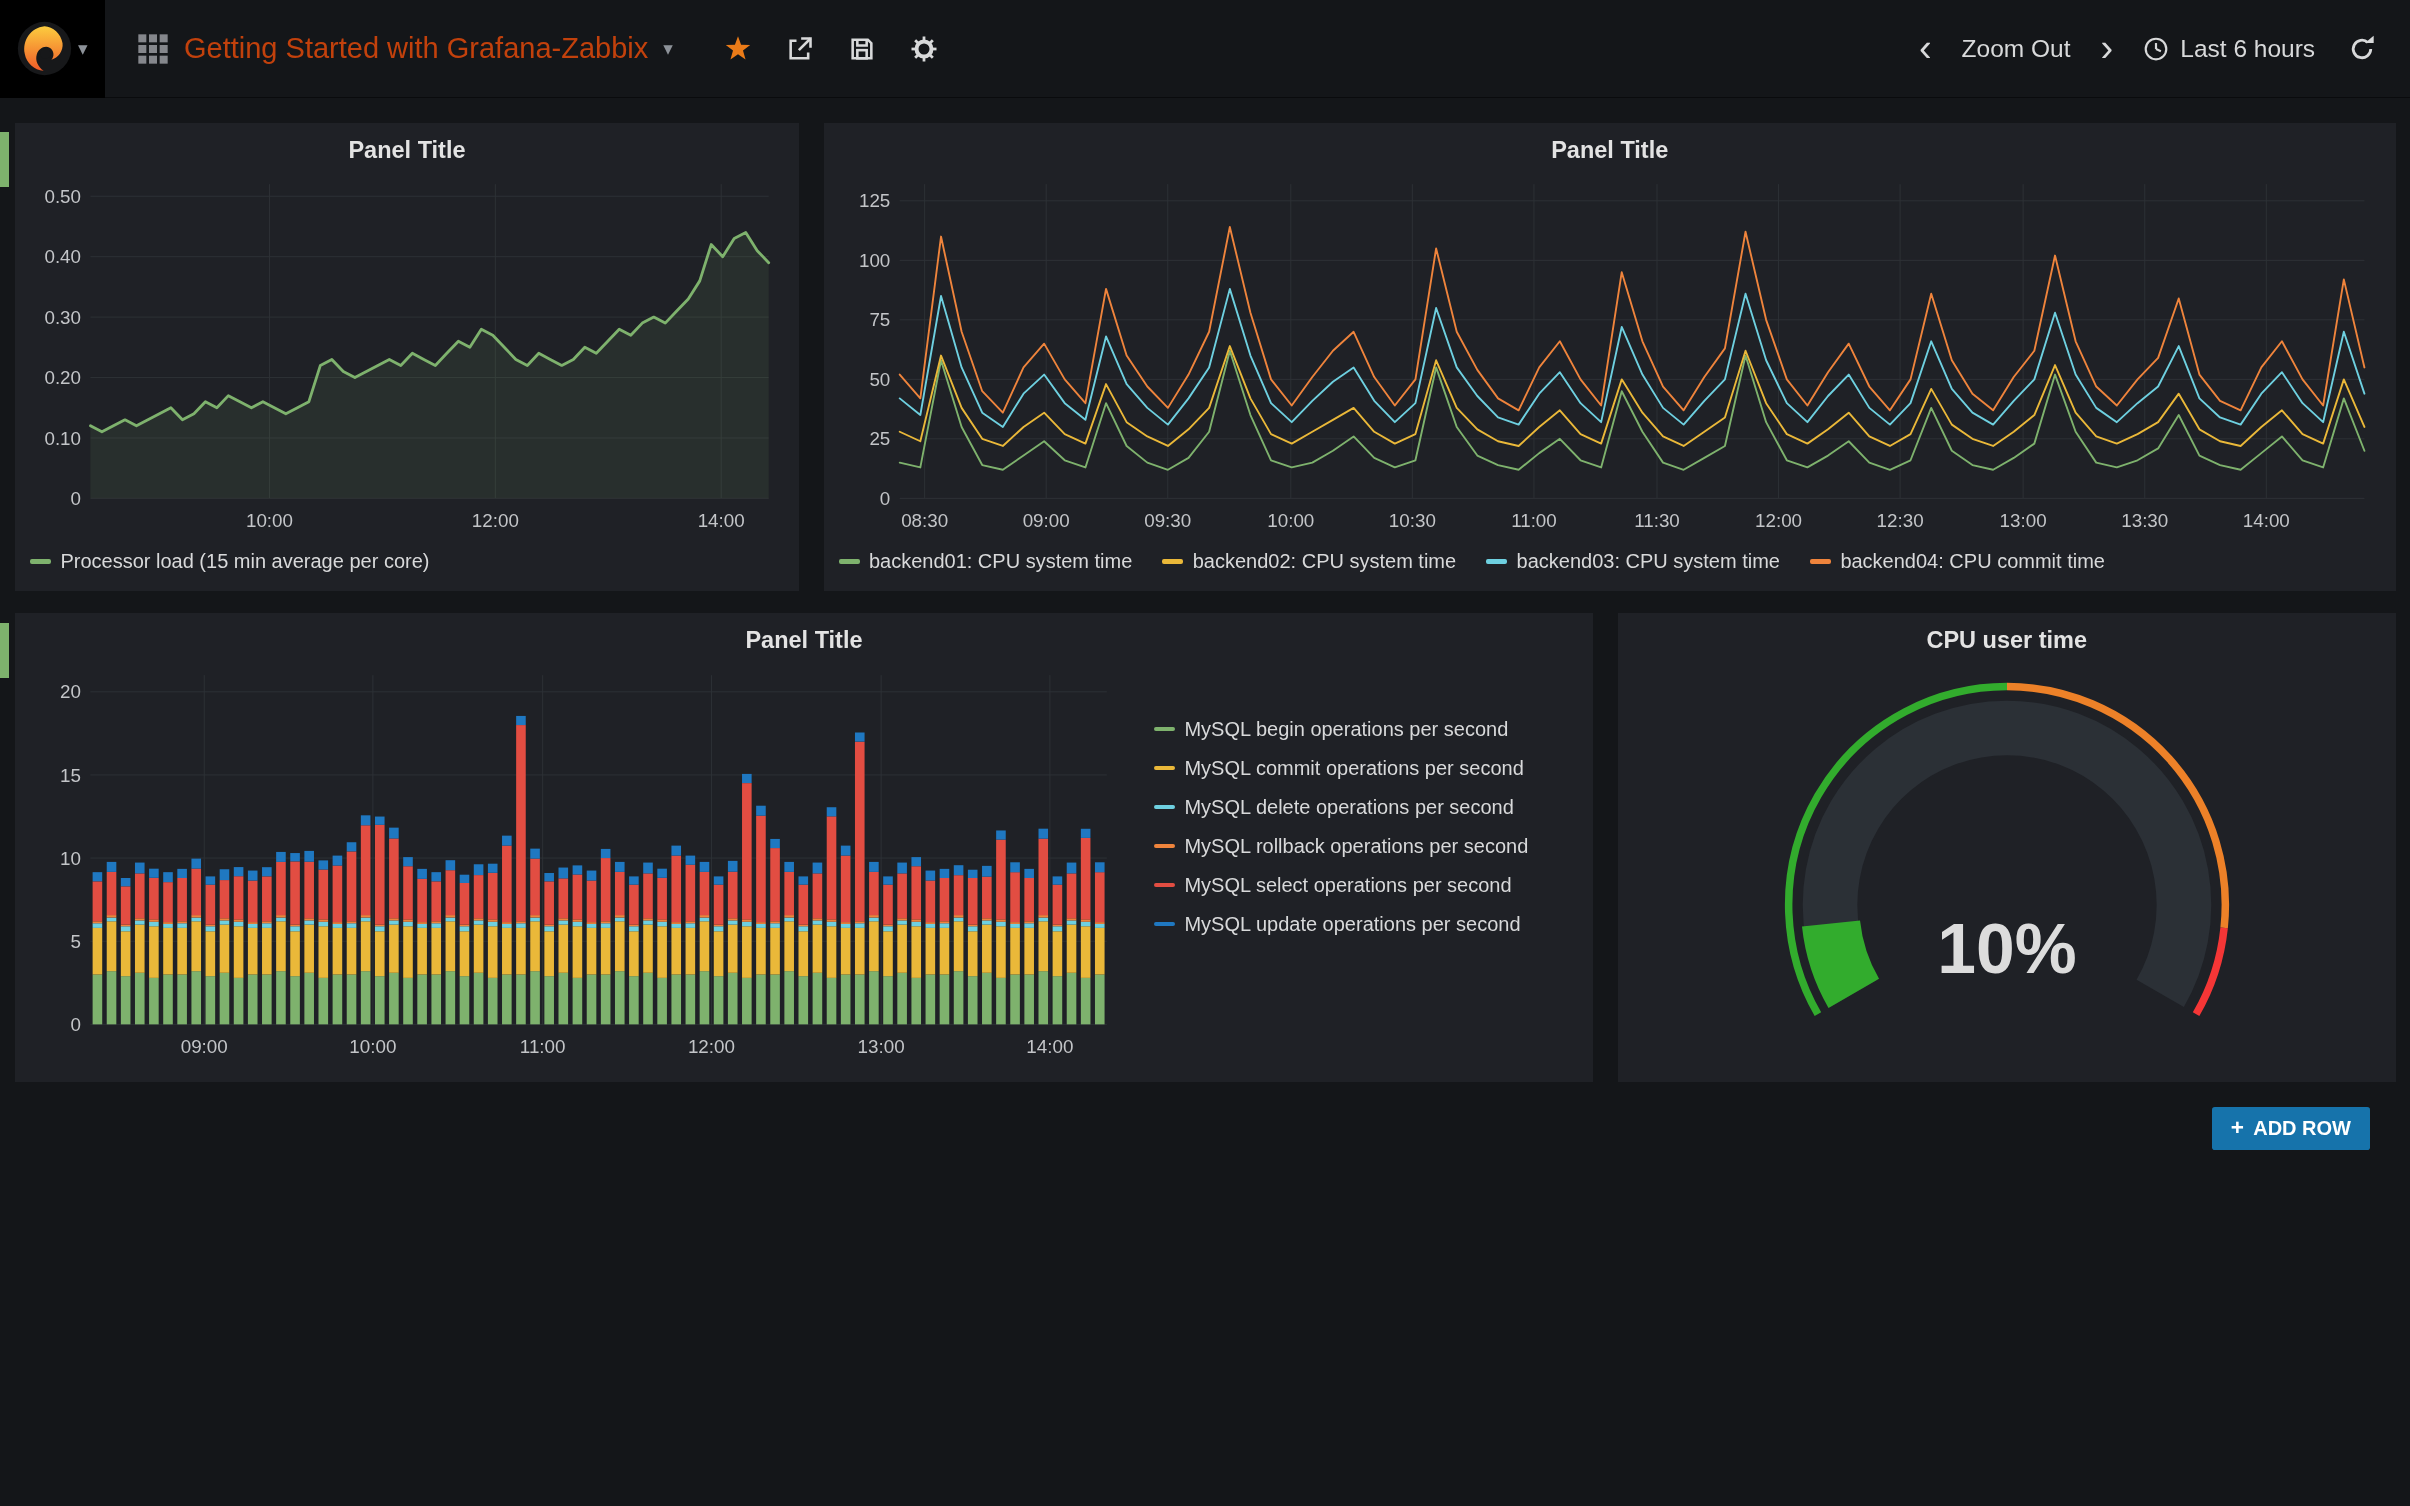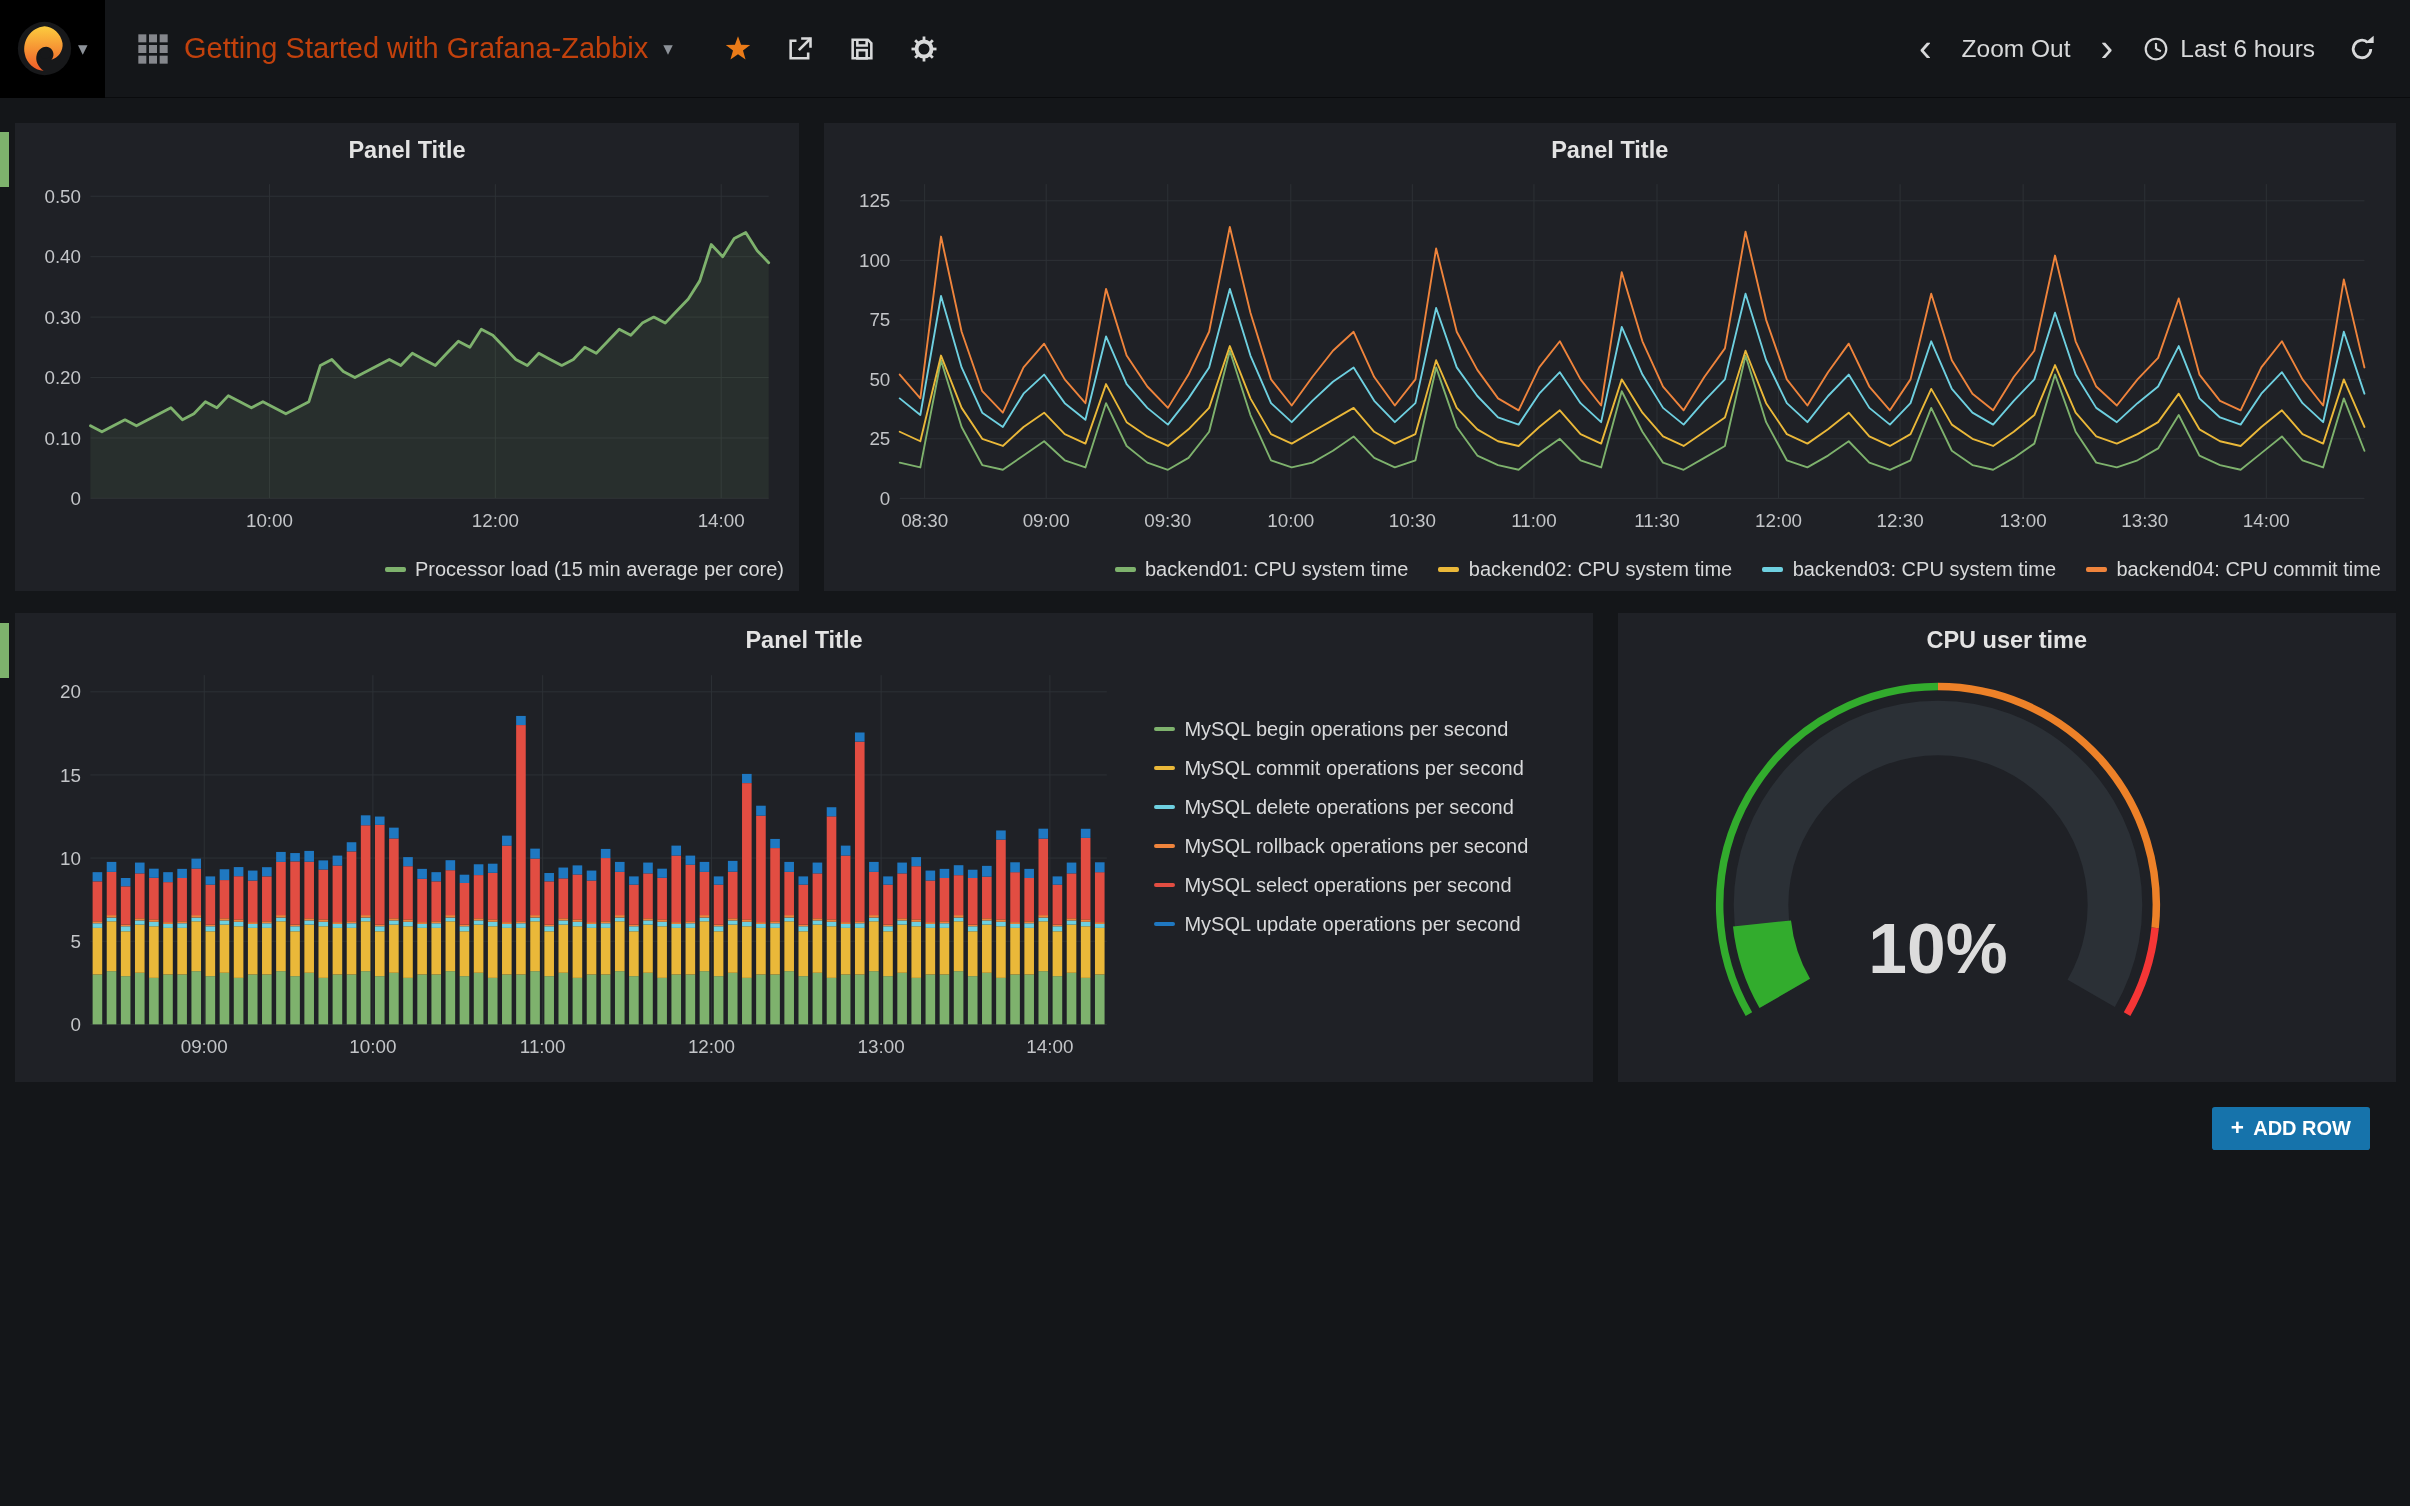--- a/index.html
+++ b/index.html
@@ -31,35 +31,35 @@
   .row + .row { margin-top:22.6px; }
   .panel { background:#1f2126; position:relative; }
   .panel-title { text-align:center; font-size:23.5px; font-weight:bold; color:#e3e3e3;
                  padding:14px 0 7.5px 0; cursor:pointer; }
   .p1 { width:784px; height:468px; flex:none; }
   .p2 { flex:1; height:468px; }
   .p3 { width:1578px; height:469px; flex:none; display:flex; flex-direction:column; }
   .p4 { flex:1; height:469px; }
 
   .p3-body { display:flex; }
-  .legend-h { text-align:right; margin-top:19px; }
+  .legend-h { text-align:left; margin-top:11px; }
   .legend-item { display:inline-flex; align-items:center; margin:0 16px 0 0;
                  color:#d8d9da; font-size:20px; cursor:pointer; }
   .legend-h .legend-item { margin:0 15px; }
   .legend-marker { display:inline-block; width:21px; height:4.7px; border-radius:1.9px;
                    margin-right:9.4px; flex:none; }
   .legend-v { padding:56px 9.4px 0 17px; }
   .legend-v .legend-item { display:flex; margin:0 16px 16px 0; }
 
   svg .gl { stroke:#2e3236; stroke-width:1; }
   svg .tk { fill:#c3c5c8; font-size:20px; font-family:"Liberation Sans",sans-serif; }
   .gauge-val { font-size:74px; font-weight:bold; font-family:"Liberation Sans",sans-serif; }
 
   .chart-wrap { padding:0 15px; }
-  .gauge-wrap { display:flex; justify-content:flex-start; }
+  .gauge-wrap { display:flex; justify-content:center; }
 
   
   .row-handle { position:absolute; left:0; width:9.4px; height:55px; background:#7eb26d;
                 cursor:pointer; }
   .rh1 { top:132px; } .rh2 { top:623px; }
 
   
   .add-row-wrap { text-align:right; margin:24.5px 26px 0 0; }
   .add-row-btn { display:inline-flex; align-items:center; gap:9.4px; background:#1673ab;
                  color:#fff; font-size:20px; font-weight:bold; padding:10.4px 19px;

